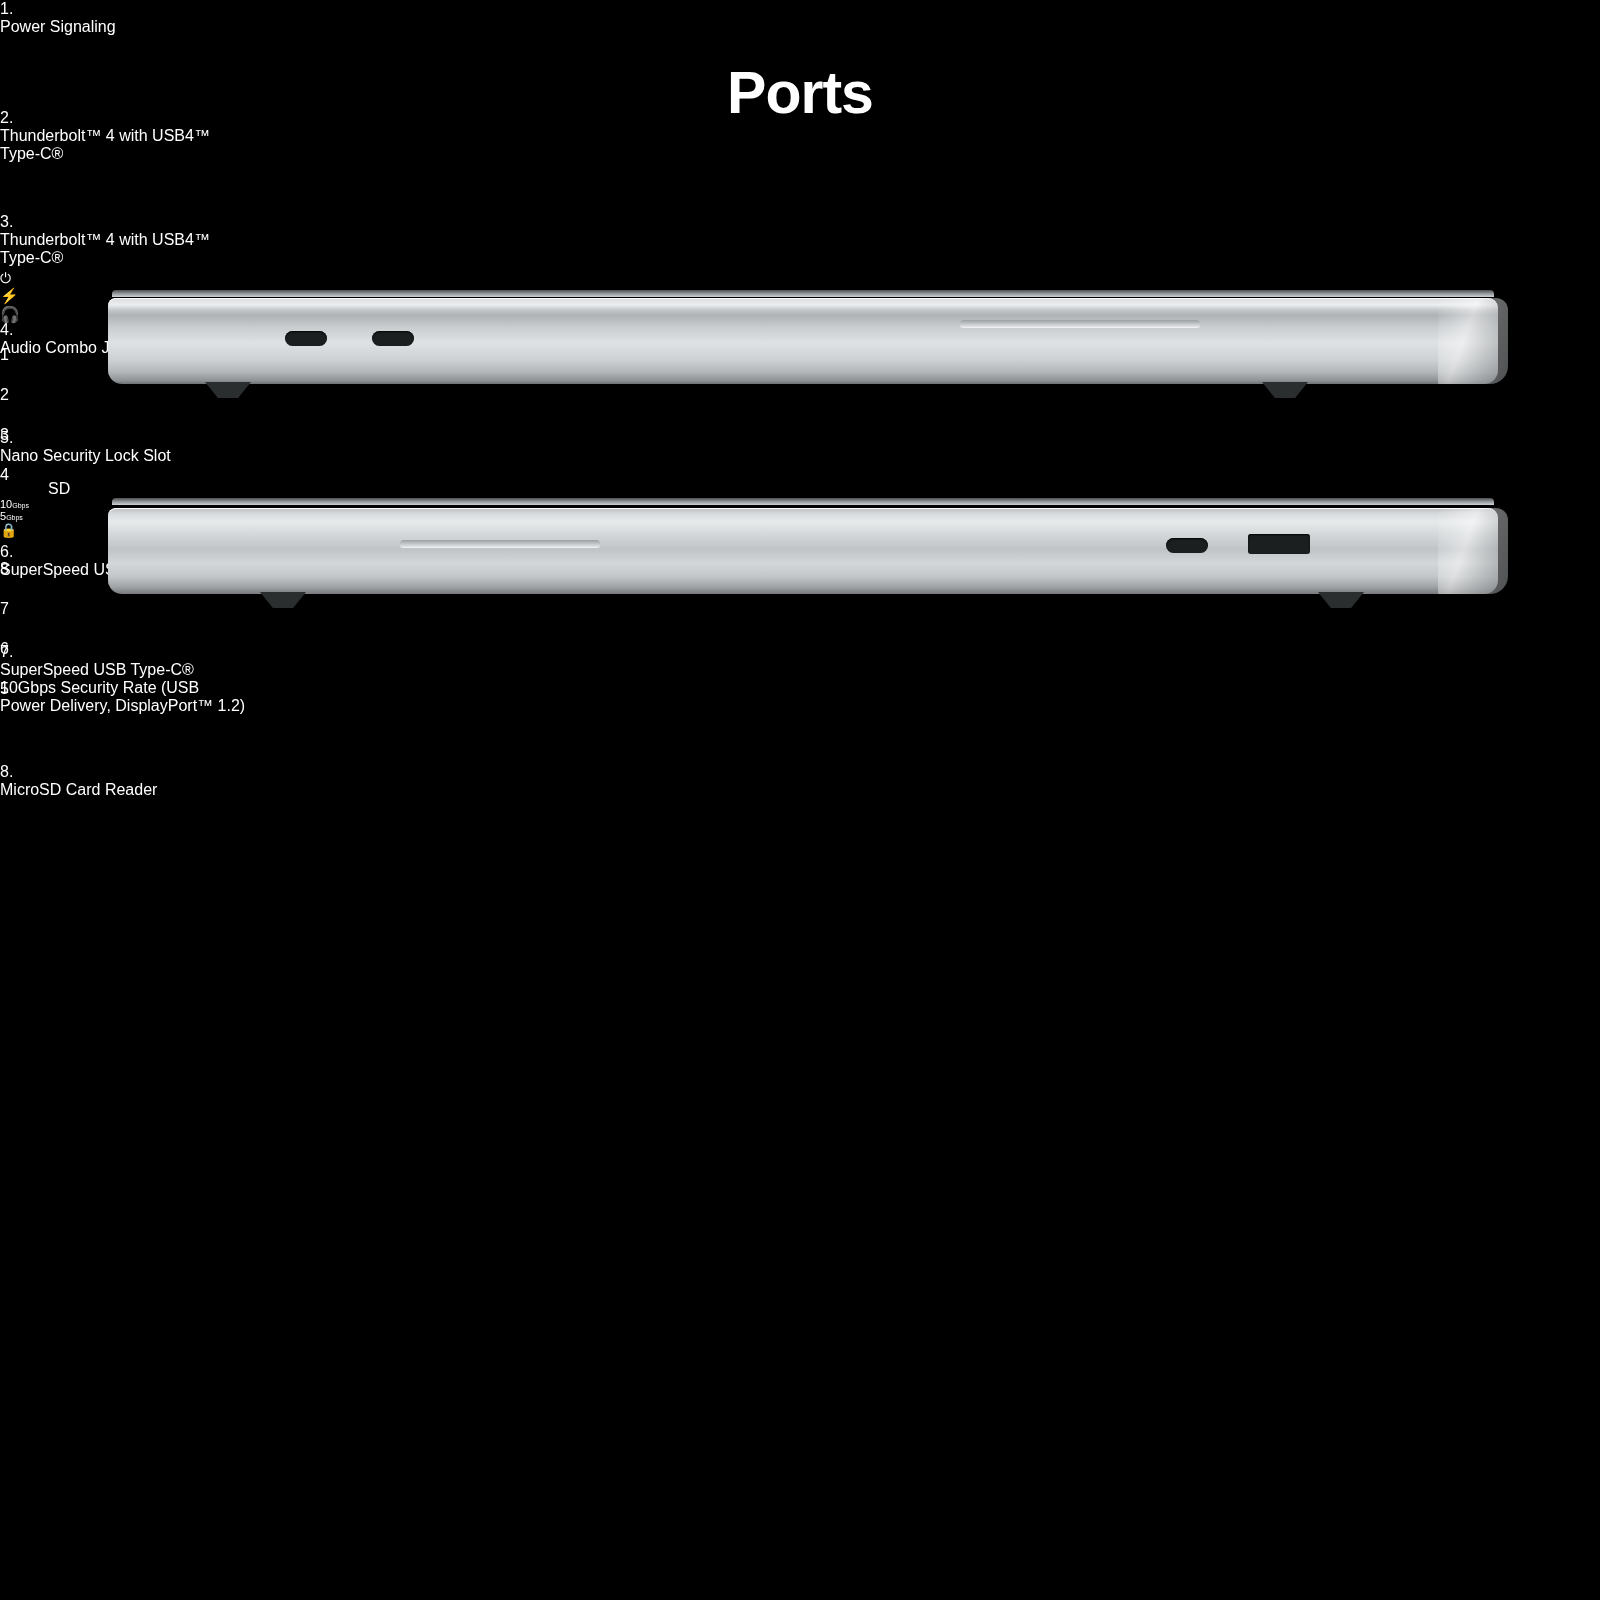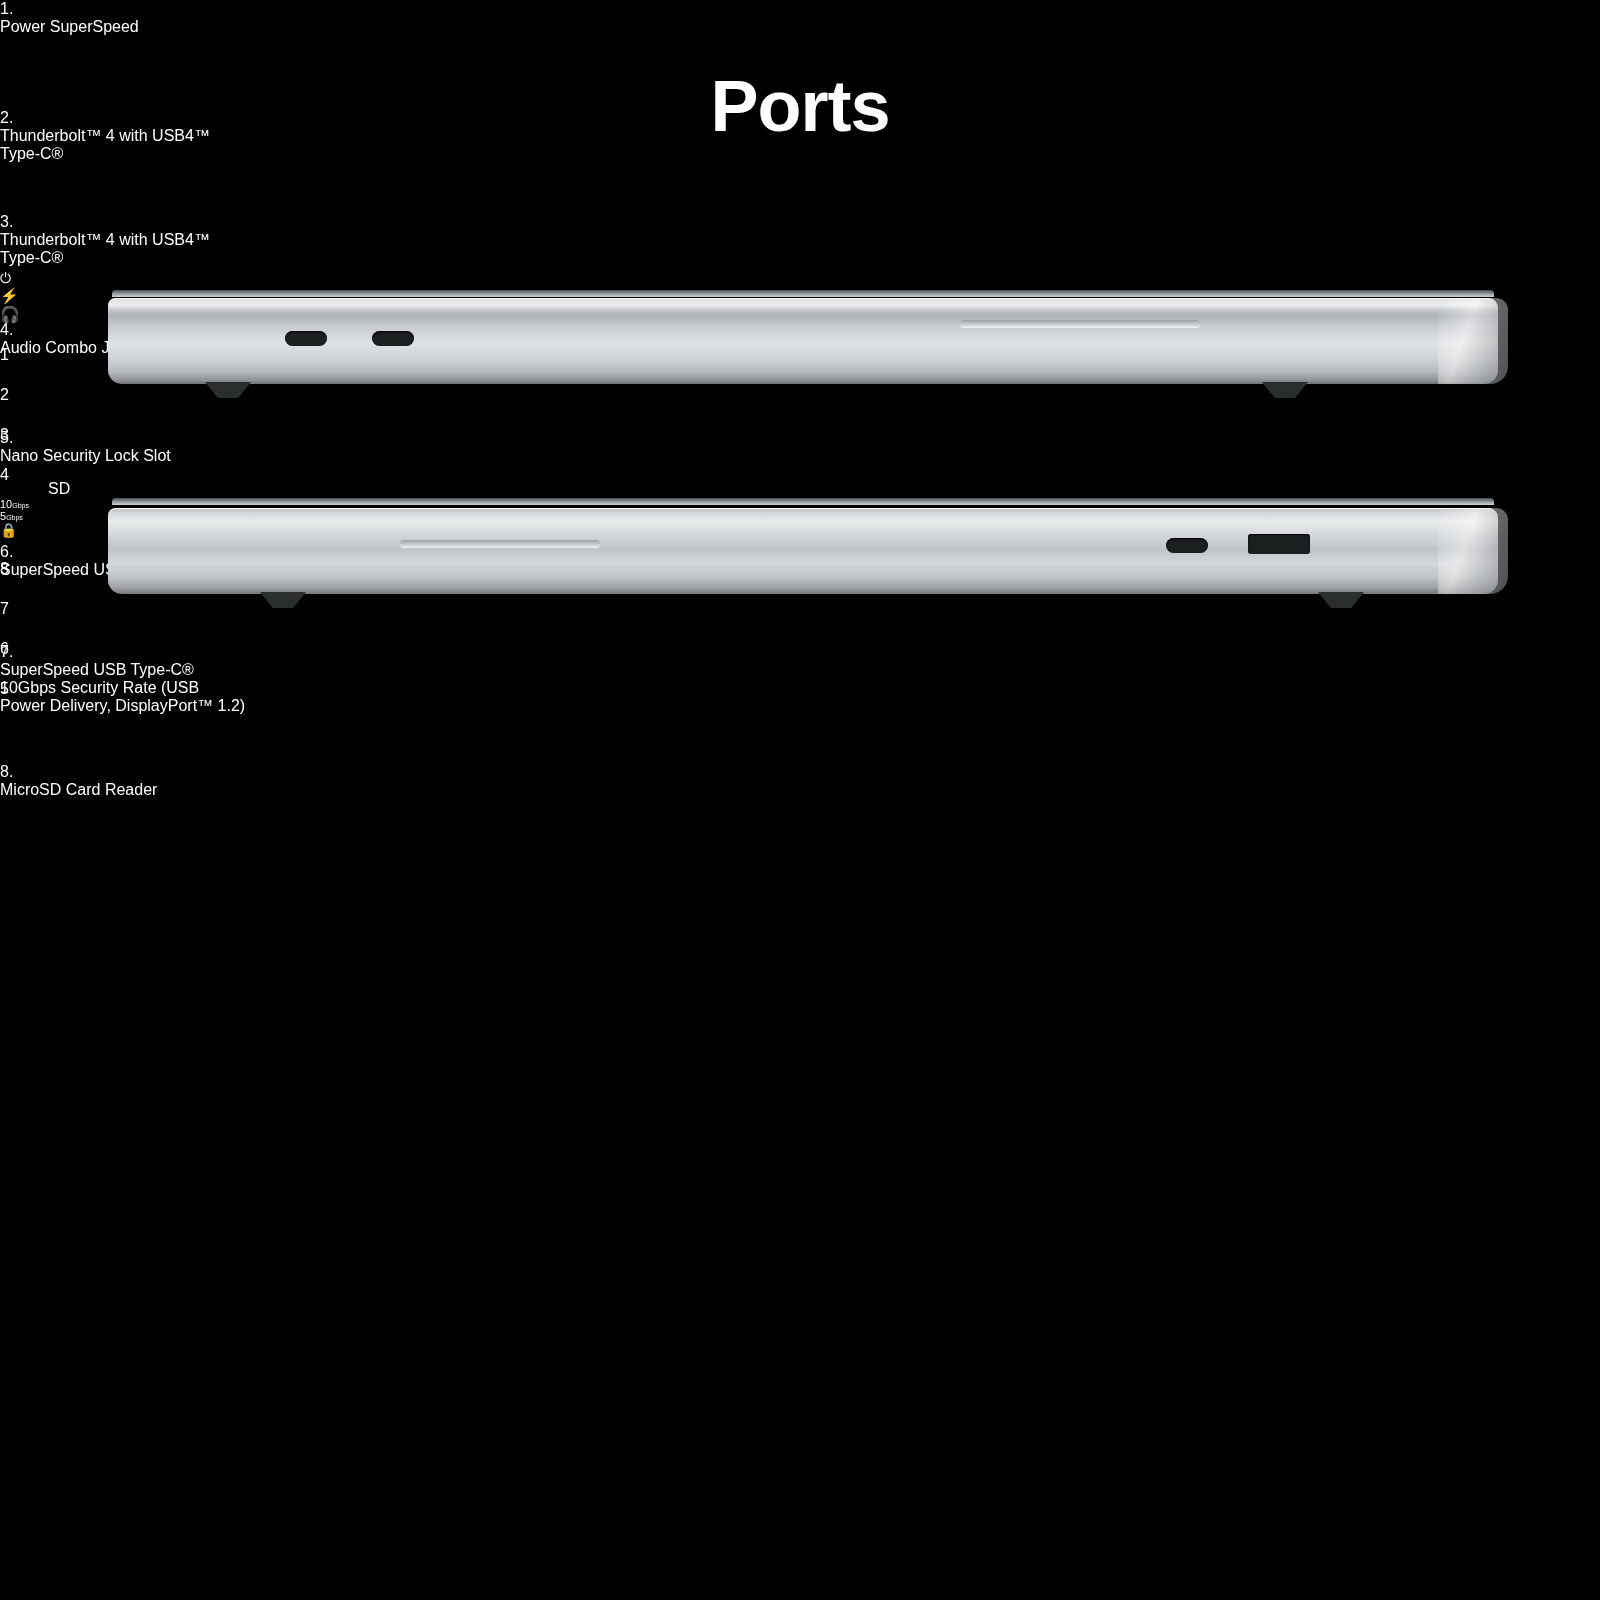--- a/index.html
+++ b/index.html
@@ -12,25 +12,25 @@
     height: 1600px;
     overflow: hidden;
     font-family: "Liberation Sans", sans-serif;
     color: #ffffff;
     position: relative;
   }
 
   
   .title {
     position: absolute;
-    top: 70px;
+    top: 64px;
     left: 0;
     width: 100%;
     text-align: center;
-    font-size: 72px;
+    font-size: 59px;
     font-weight: bold;
     letter-spacing: -1px;
     line-height: 1;
   }
 
   
   .laptop-stage {
     position: absolute;
     left: 0;
     width: 1600px;
@@ -304,21 +304,21 @@
   <div class="leader" style="left:1380px; top:48px; height:22px;"></div>
   <div class="callout" style="left:1360px; top:6px;">5</div>
 </div>
 
 <div class="legend">
 
   <div class="col col-left">
 
     <div class="legend-item">
       <div class="num">1.</div>
-      <div class="txt">Power SuperSpeed</div>
+      <div class="txt">Power Signaling</div>
     </div>
     <div class="rule" style="margin-top:73px;"></div>
 
     <div class="legend-item" style="margin-top:54px;">
       <div class="num">2.</div>
       <div class="txt">
         <span>Thunderbolt™ 4 with USB4™</span><br>
         <span>Type-C</span><span class="sup">®</span>
       </div>
     </div>

